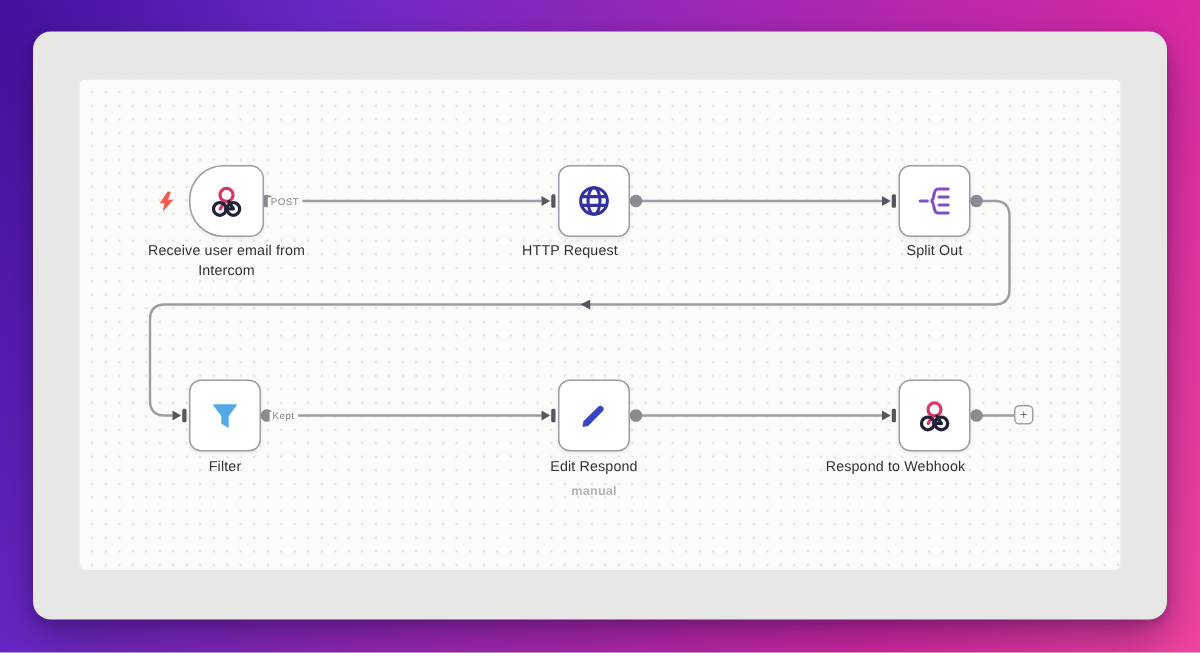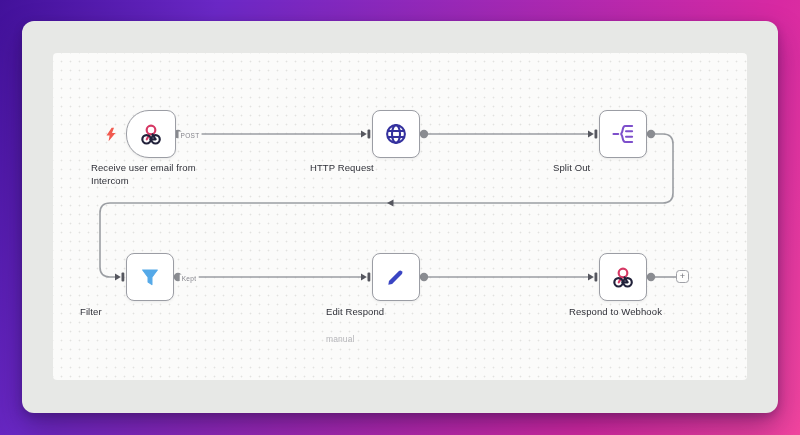--- a/index.html
+++ b/index.html
@@ -29,24 +29,24 @@
     position:absolute; width:48px; height:48px; background:#ffffff;
     border:1px solid #9b9da4; border-radius:8px;
     box-shadow:0 1px 3px rgba(0,0,0,.07);
     display:flex; align-items:center; justify-content:center;
     cursor:pointer;
   }
   .node.trigger{ width:50px; border-radius:23px 9px 9px 23px; }
   .node svg{ width:26px; height:26px; }
 
   .node-label{
-    position:absolute; font-size:9.5px; color:#2f3038; text-align:left;
+    position:absolute; font-size:9.5px; color:#2f3038; text-align:center;
     line-height:12.5px; font-weight:500; letter-spacing:.1px;
   }
-  .node-label .sub{ font-size:8.5px; color:#b5b5b9; font-weight:400; margin-top:14px; }
+  .node-label .sub{ font-size:8.5px; color:#b5b5b9; font-weight:700; margin-top:2px; }
 
   .conn-label{
     position:absolute; transform:translate(-50%,-50%);
     font-size:6.5px; color:#84848b; letter-spacing:.3px;
     background:#fbfbfa; padding:0 2px; white-space:nowrap;
   }
 
   .bolt{ position:absolute; left:106px; top:127px; width:10px; height:15px; }
   .bolt svg{ width:10px; height:15px; display:block; }
 
@@ -168,14 +168,14 @@
   <div class="add-btn">+</div>
 
   <div class="node-label" style="left:91px; top:162px; width:120px">Receive user email from Intercom</div>
   <div class="node-label" style="left:310px; top:162px; width:140px">HTTP Request</div>
   <div class="node-label" style="left:553px; top:162px; width:140px">Split Out</div>
   <div class="node-label" style="left:80px; top:306px; width:140px">Filter</div>
   <div class="node-label" style="left:326px; top:306px; width:140px">
     <div>Edit Respond</div>
     <div class="sub">manual</div>
   </div>
-  <div class="node-label" style="left:569px; top:306px; width:140px">Respond to Webhook</div>
+  <div class="node-label" style="left:527px; top:306px; width:140px">Respond to Webhook</div>
 </div>
 
 </body></html>

